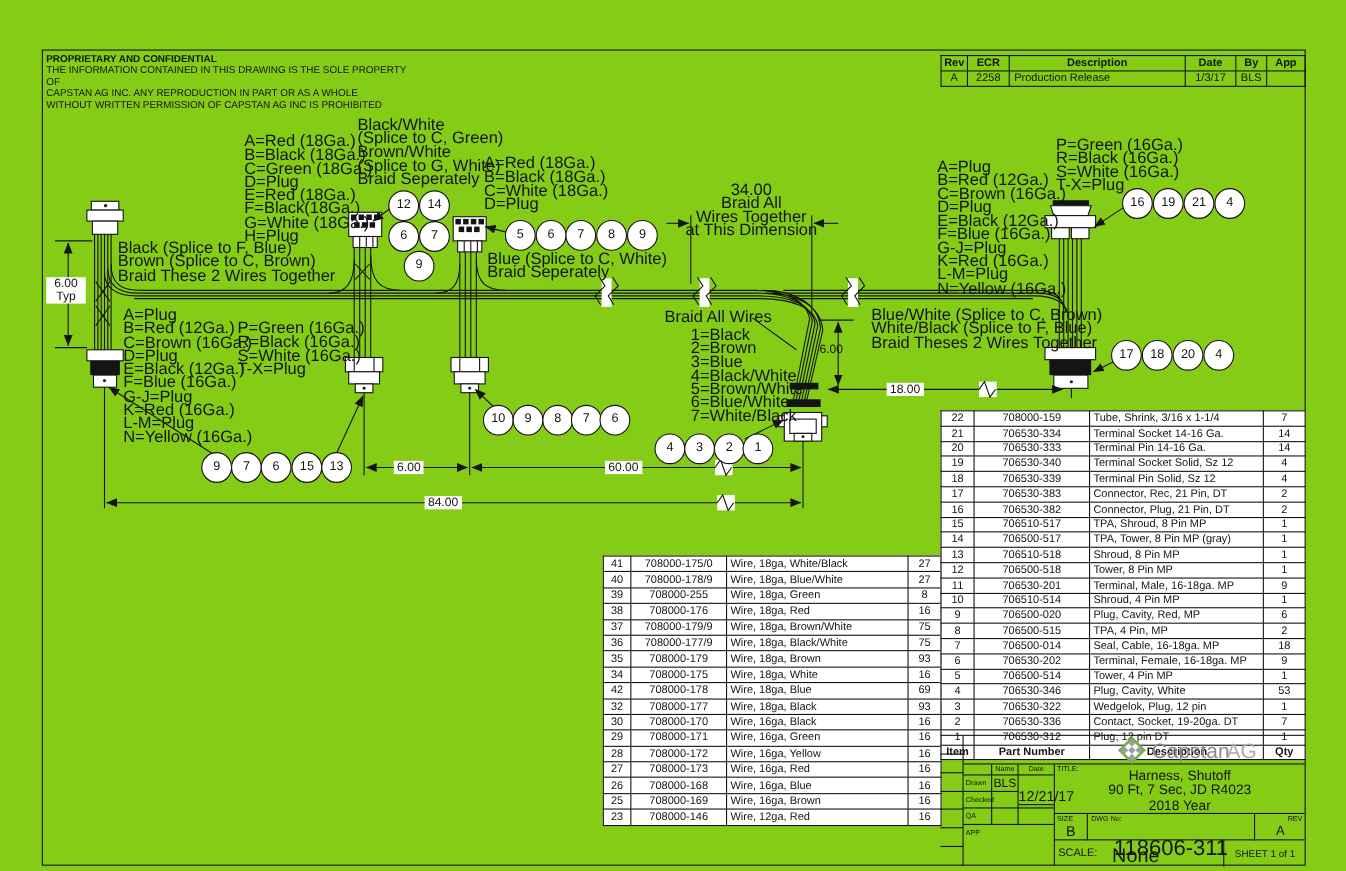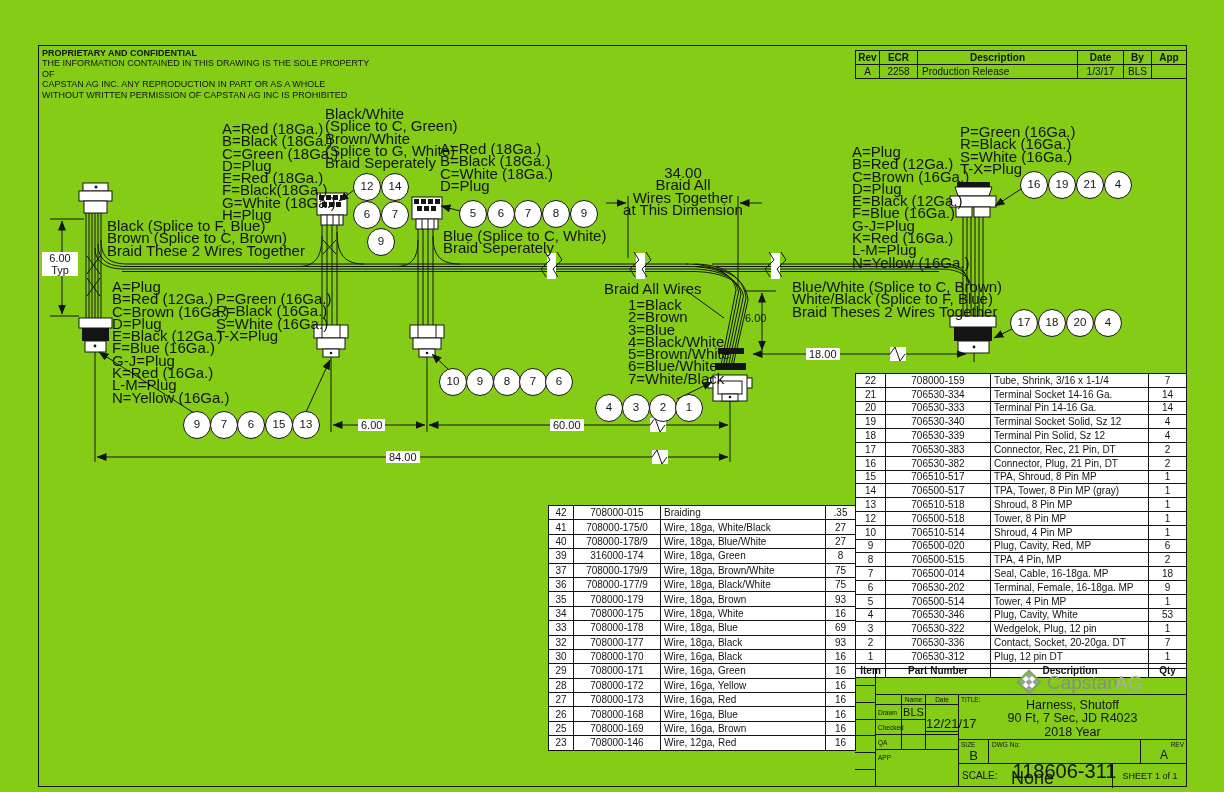--- a/index.html
+++ b/index.html
@@ -342,42 +342,42 @@
 
   <table id="bomL" class="bom">
     <colgroup>
         <col style="width:25px">
         <col style="width:87px">
         <col style="width:165px">
         <col style="width:30px">
       </colgroup>
     <tbody>
         <tr>
-          <td class="c0">42</td>
-          <td class="c1">708000-015</td>
-          <td class="c2">Braiding</td>
-          <td class="c3">.35</td>
-        </tr>
-        <tr>
           <td class="c0">41</td>
           <td class="c1">708000-175/0</td>
           <td class="c2">Wire, 18ga, White/Black</td>
           <td class="c3">27</td>
         </tr>
         <tr>
           <td class="c0">40</td>
           <td class="c1">708000-178/9</td>
           <td class="c2">Wire, 18ga, Blue/White</td>
           <td class="c3">27</td>
         </tr>
         <tr>
           <td class="c0">39</td>
-          <td class="c1">316000-174</td>
+          <td class="c1">708000-255</td>
           <td class="c2">Wire, 18ga, Green</td>
           <td class="c3">8</td>
+        </tr>
+        <tr>
+          <td class="c0">38</td>
+          <td class="c1">708000-176</td>
+          <td class="c2">Wire, 18ga, Red</td>
+          <td class="c3">16</td>
         </tr>
         <tr>
           <td class="c0">37</td>
           <td class="c1">708000-179/9</td>
           <td class="c2">Wire, 18ga, Brown/White</td>
           <td class="c3">75</td>
         </tr>
         <tr>
           <td class="c0">36</td>
           <td class="c1">708000-177/9</td>
@@ -390,21 +390,21 @@
           <td class="c2">Wire, 18ga, Brown</td>
           <td class="c3">93</td>
         </tr>
         <tr>
           <td class="c0">34</td>
           <td class="c1">708000-175</td>
           <td class="c2">Wire, 18ga, White</td>
           <td class="c3">16</td>
         </tr>
         <tr>
-          <td class="c0">33</td>
+          <td class="c0">42</td>
           <td class="c1">708000-178</td>
           <td class="c2">Wire, 18ga, Blue</td>
           <td class="c3">69</td>
         </tr>
         <tr>
           <td class="c0">32</td>
           <td class="c1">708000-177</td>
           <td class="c2">Wire, 18ga, Black</td>
           <td class="c3">93</td>
         </tr>
@@ -522,20 +522,26 @@
           <td class="c2">Shroud, 8 Pin MP</td>
           <td class="c3">1</td>
         </tr>
         <tr>
           <td class="c0">12</td>
           <td class="c1">706500-518</td>
           <td class="c2">Tower, 8 Pin MP</td>
           <td class="c3">1</td>
         </tr>
         <tr>
+          <td class="c0">11</td>
+          <td class="c1">706530-201</td>
+          <td class="c2">Terminal, Male, 16-18ga. MP</td>
+          <td class="c3">9</td>
+        </tr>
+        <tr>
           <td class="c0">10</td>
           <td class="c1">706510-514</td>
           <td class="c2">Shroud, 4 Pin MP</td>
           <td class="c3">1</td>
         </tr>
         <tr>
           <td class="c0">9</td>
           <td class="c1">706500-020</td>
           <td class="c2">Plug, Cavity, Red, MP</td>
           <td class="c3">6</td>
@@ -572,21 +578,21 @@
         </tr>
         <tr>
           <td class="c0">3</td>
           <td class="c1">706530-322</td>
           <td class="c2">Wedgelok, Plug, 12 pin</td>
           <td class="c3">1</td>
         </tr>
         <tr>
           <td class="c0">2</td>
           <td class="c1">706530-336</td>
-          <td class="c2">Contact, Socket, 20-20ga. DT</td>
+          <td class="c2">Contact, Socket, 19-20ga. DT</td>
           <td class="c3">7</td>
         </tr>
         <tr>
           <td class="c0">1</td>
           <td class="c1">706530-312</td>
           <td class="c2">Plug, 12 pin DT</td>
           <td class="c3">1</td>
         </tr>
       </tbody>
     <tfoot>

